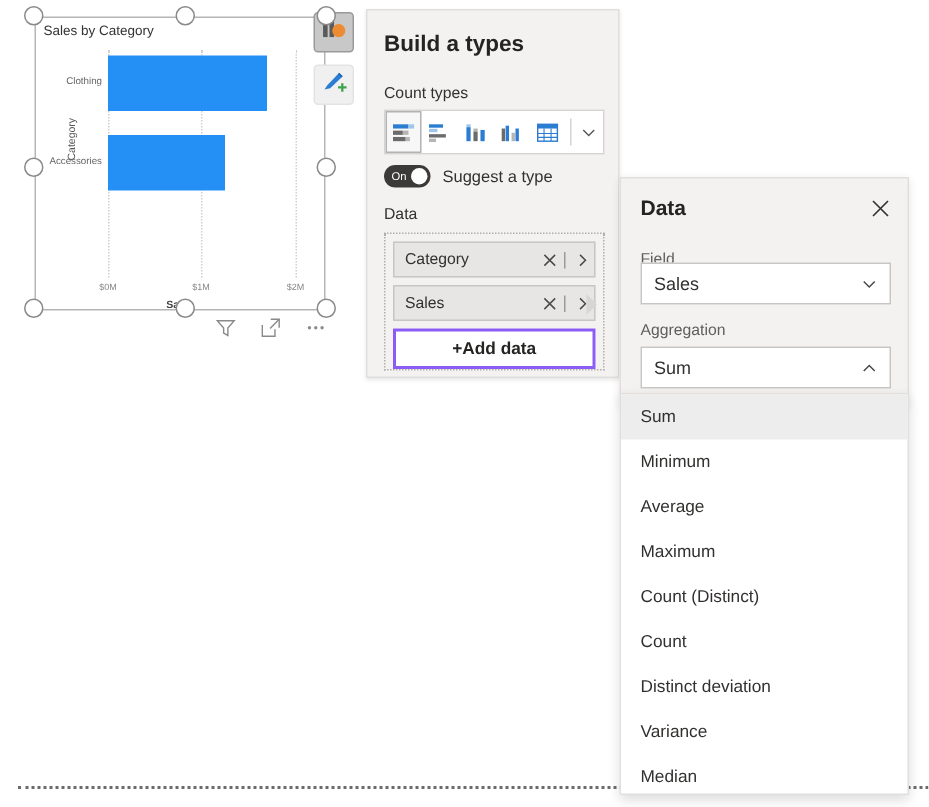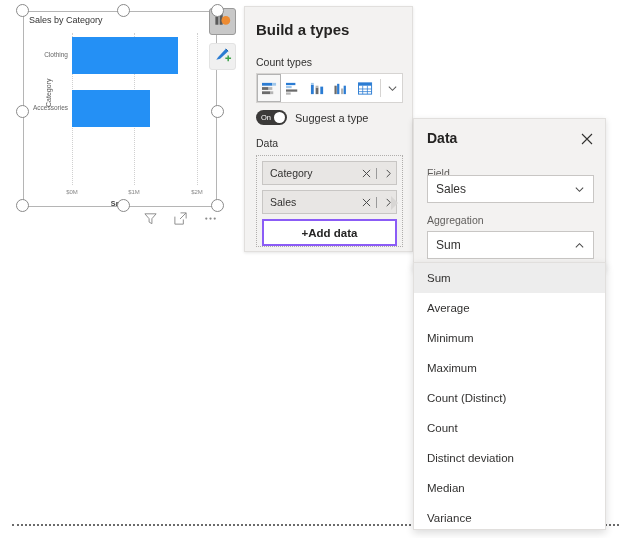--- a/index.html
+++ b/index.html
@@ -635,21 +635,21 @@
     <span class="select-chevron">
       <svg width="11" height="11" viewBox="0 0 12 12">
         <path d="M2 8 L6 4 L10 8" fill="none" stroke="#4a4a4a" stroke-width="1.1"></path>
       </svg>
     </span>
   </div>
 </div>
 
 <div id="aggregation-dropdown">
   <div class="dropdown-option selected">Sum</div>
+  <div class="dropdown-option">Minimum</div>
   <div class="dropdown-option">Average</div>
-  <div class="dropdown-option">Minimum</div>
   <div class="dropdown-option">Maximum</div>
   <div class="dropdown-option">Count (Distinct)</div>
   <div class="dropdown-option">Count</div>
   <div class="dropdown-option">Distinct deviation</div>
+  <div class="dropdown-option">Variance</div>
   <div class="dropdown-option">Median</div>
-  <div class="dropdown-option">Variance</div>
 </div>
 
 </body></html>

